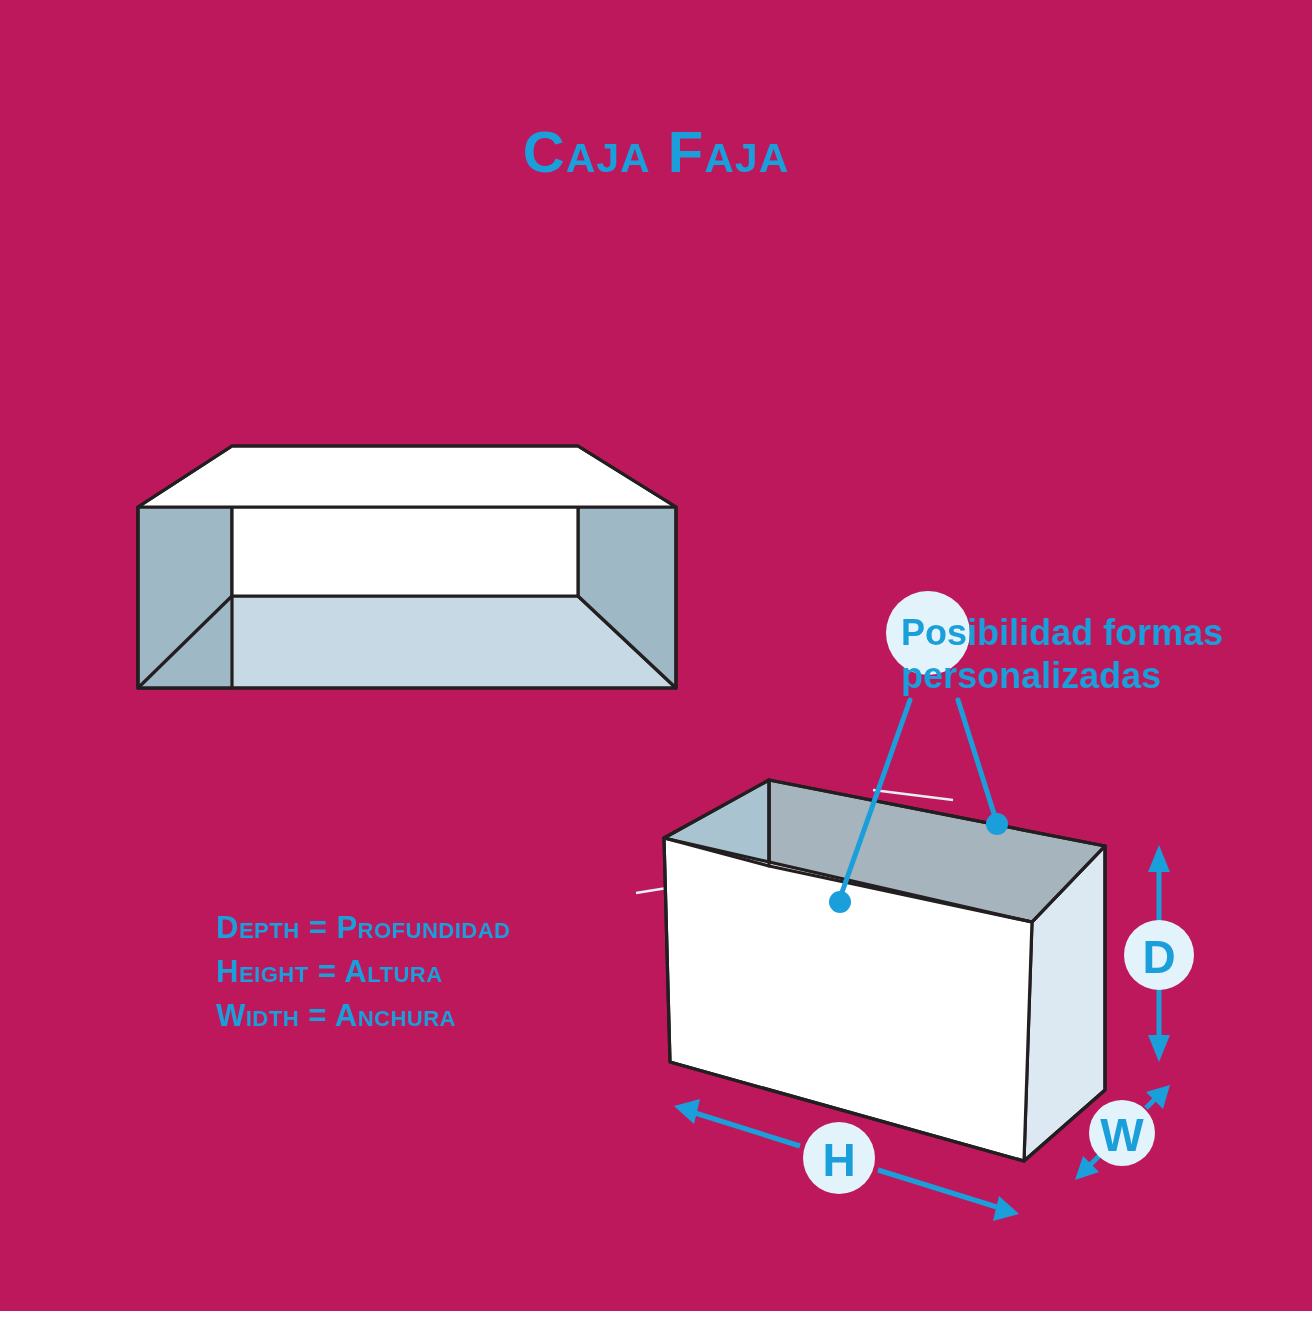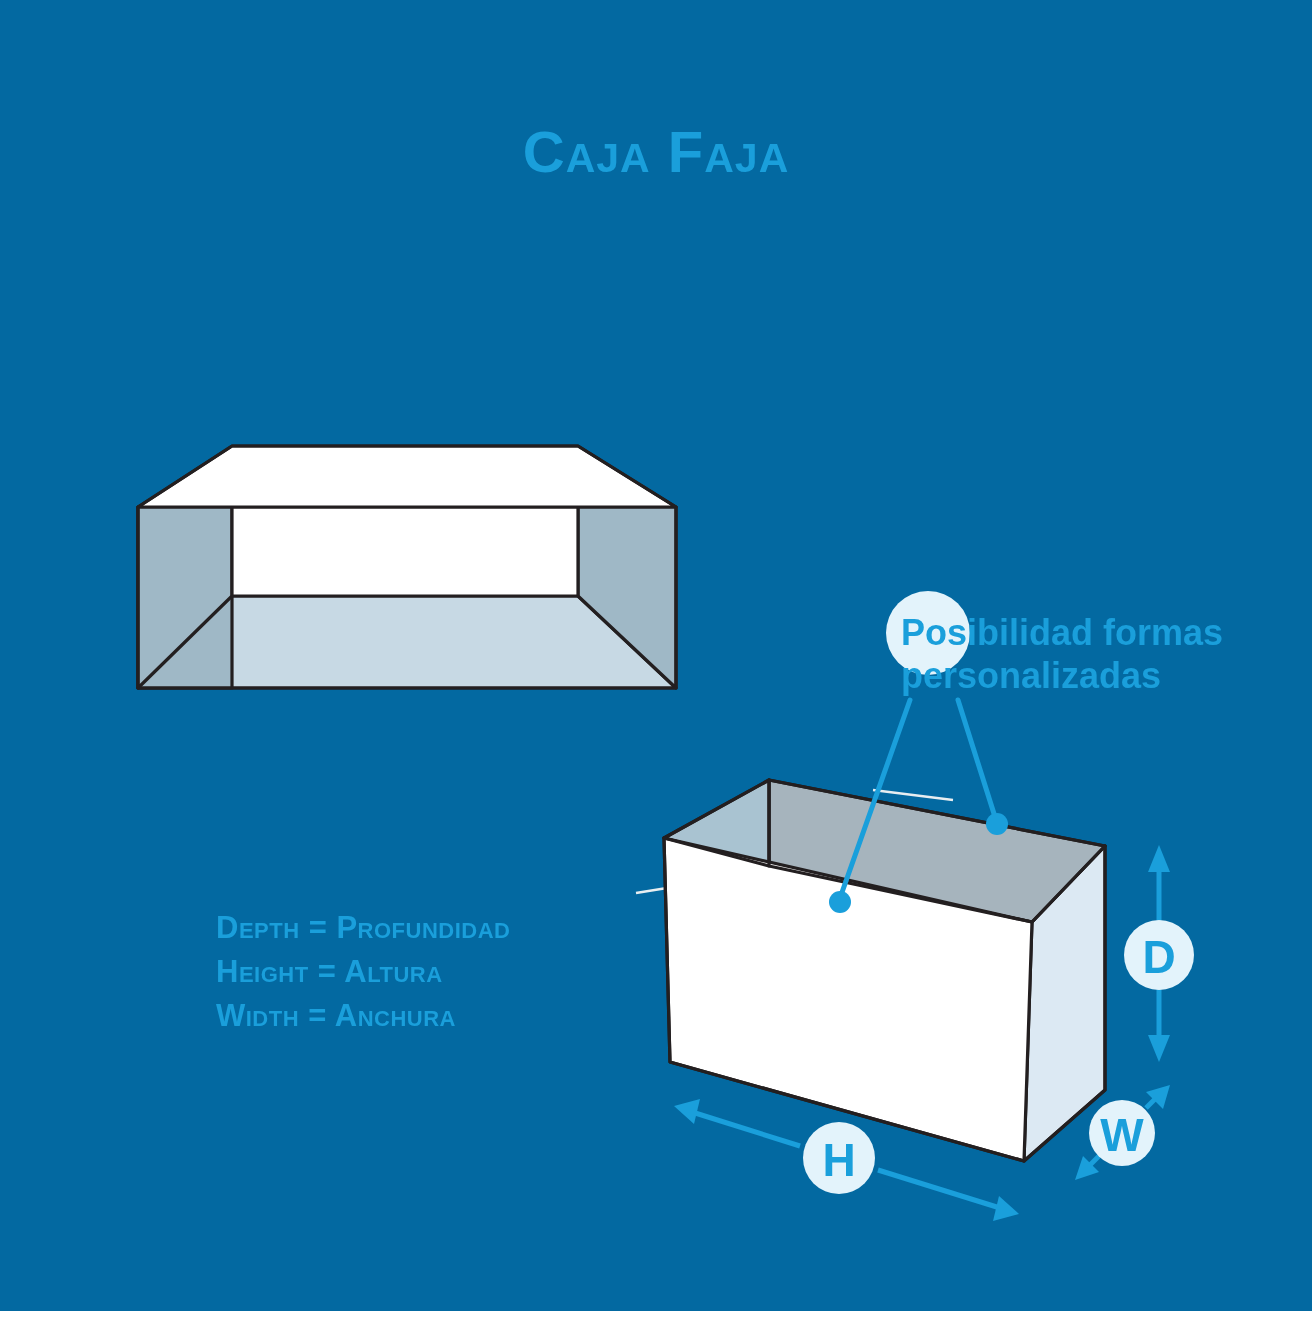--- a/index.html
+++ b/index.html
@@ -9,21 +9,21 @@
     background: #ffffff;
   }
   body {
     font-family: "Liberation Sans", sans-serif;
     -webkit-font-smoothing: antialiased;
   }
   #canvas {
     position: relative;
     width: 1312px;
     height: 1311px;
-    background: #0369a1;
+    background: #be185d;
     overflow: hidden;
   }
   #diagram-svg {
     position: absolute;
     left: 0;
     top: 0;
     width: 1312px;
     height: 1340px;
     display: block;
   }

